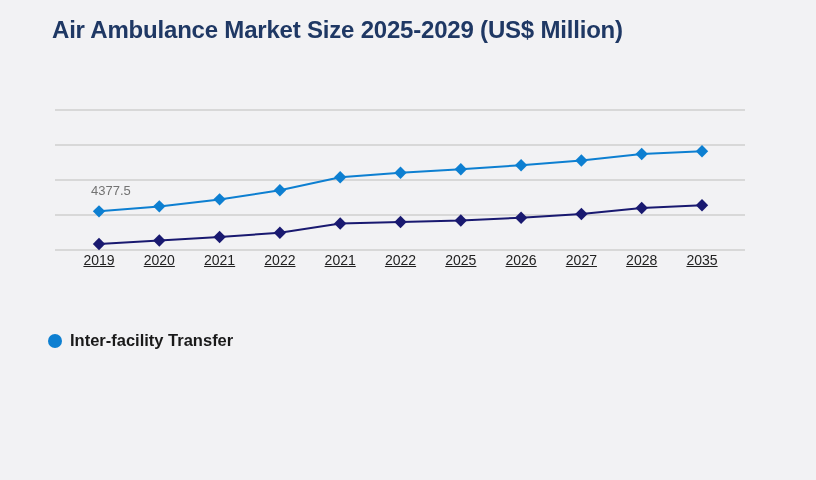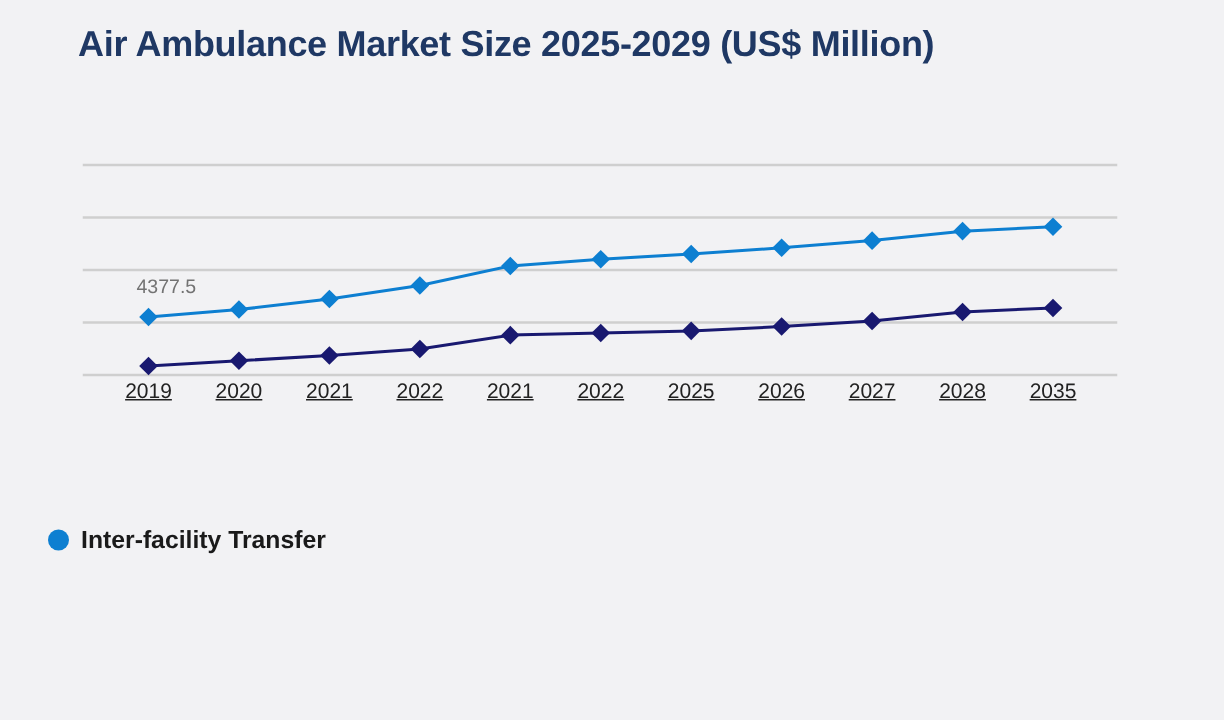--- a/index.html
+++ b/index.html
@@ -59,26 +59,25 @@
     text-decoration: underline;
   }
   .point-label {
     position: absolute;
     font-size: 13px;
     color: #737373;
     white-space: nowrap;
   }
   .legend {
     position: absolute;
-    left: 32px;
+    left: 48px;
     top: 322px;
     height: 28px;
     display: flex;
-    align-items: center;
-    margin-top: 24px;
+    align-items: flex-end;
   }
   .legend-item {
     display: flex;
     align-items: center;
     margin-right: 30px;
   }
   .legend-marker {
     width: 14px;
     height: 14px;
     border-radius: 50%;

